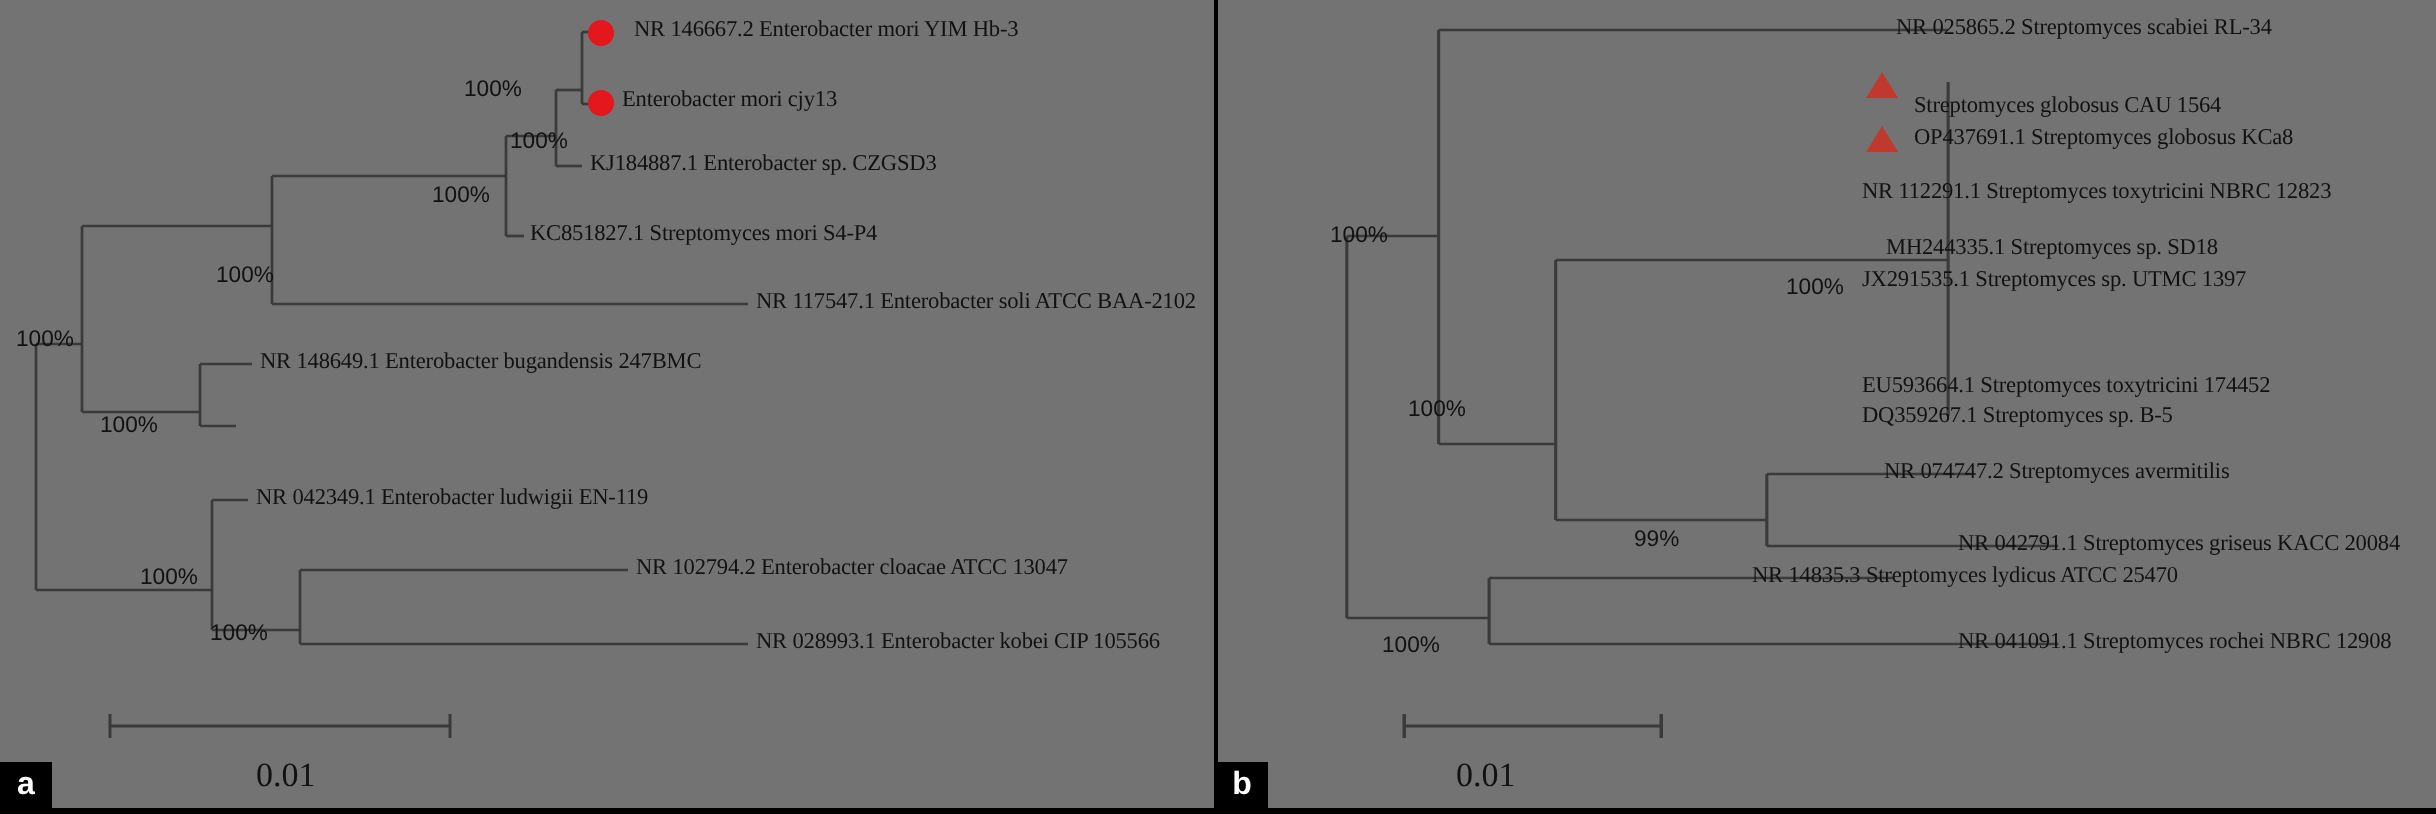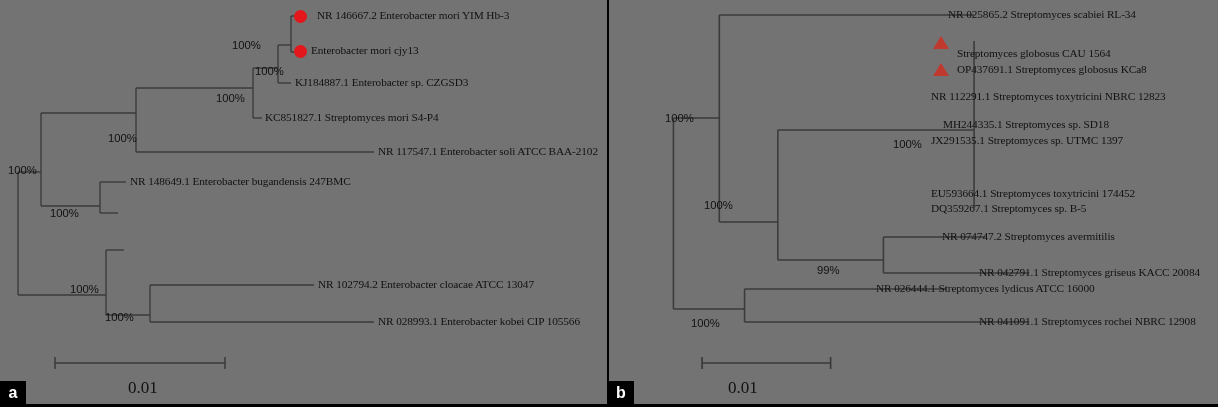--- a/index.html
+++ b/index.html
@@ -135,20 +135,21 @@
 
     <span class="marker circle" style="left:294px;top:10px;"></span>
     <span class="marker circle" style="left:294px;top:45px;"></span>
 
     <span class="taxon-label" style="left:317px;top:10px;">NR 146667.2 Enterobacter mori YIM Hb-3</span>
     <span class="taxon-label" style="left:311px;top:45px;">Enterobacter mori cjy13</span>
     <span class="taxon-label" style="left:295px;top:77px;">KJ184887.1 Enterobacter sp. CZGSD3</span>
     <span class="taxon-label" style="left:265px;top:112px;">KC851827.1 Streptomyces mori S4-P4</span>
     <span class="taxon-label" style="left:378px;top:146px;">NR 117547.1 Enterobacter soli ATCC BAA-2102</span>
     <span class="taxon-label" style="left:130px;top:176px;">NR 148649.1 Enterobacter bugandensis 247BMC</span>
+    <span class="taxon-label" style="left:128px;top:244px;">NR 042349.1 Enterobacter ludwigii EN-119</span>
     <span class="taxon-label" style="left:318px;top:279px;">NR 102794.2 Enterobacter cloacae ATCC 13047</span>
     <span class="taxon-label" style="left:378px;top:316px;">NR 028993.1 Enterobacter kobei CIP 105566</span>
 
     <span class="boot-label" style="left:232px;top:40px;">100%</span>
     <span class="boot-label" style="left:255px;top:66px;">100%</span>
     <span class="boot-label" style="left:216px;top:93px;">100%</span>
     <span class="boot-label" style="left:108px;top:133px;">100%</span>
     <span class="boot-label" style="left:8px;top:165px;">100%</span>
     <span class="boot-label" style="left:50px;top:208px;">100%</span>
     <span class="boot-label" style="left:70px;top:284px;">100%</span>
@@ -208,21 +209,21 @@
     <span class="taxon-label" style="left:340px;top:9px;">NR 025865.2 Streptomyces scabiei RL-34</span>
     <span class="taxon-label" style="left:349px;top:37px;margin-top:11px;">Streptomyces globosus CAU 1564</span>
     <span class="taxon-label" style="left:349px;top:64px;">OP437691.1 Streptomyces globosus KCa8</span>
     <span class="taxon-label" style="left:323px;top:91px;">NR 112291.1 Streptomyces toxytricini NBRC 12823</span>
     <span class="taxon-label" style="left:335px;top:119px;">MH244335.1 Streptomyces sp. SD18</span>
     <span class="taxon-label" style="left:323px;top:135px;font-family:Liberation Serif, serif;">JX291535.1 Streptomyces sp. UTMC 1397</span>
     <span class="taxon-label" style="left:323px;top:175px;margin-top:13px;">EU593664.1 Streptomyces toxytricini 174452</span>
     <span class="taxon-label" style="left:323px;top:203px;">DQ359267.1 Streptomyces sp. B-5</span>
     <span class="taxon-label" style="left:334px;top:231px;">NR 074747.2 Streptomyces avermitilis</span>
     <span class="taxon-label" style="left:371px;top:267px;">NR 042791.1 Streptomyces griseus KACC 20084</span>
-    <span class="taxon-label" style="left:268px;top:283px;">NR 026444.1 Streptomyces lydicus ATCC 16000</span>
+    <span class="taxon-label" style="left:268px;top:283px;">NR 14835.3 Streptomyces lydicus ATCC 25470</span>
     <span class="taxon-label" style="left:371px;top:316px;">NR 041091.1 Streptomyces rochei NBRC 12908</span>
 
     <span class="boot-label" style="left:57px;top:113px;">100%</span>
     <span class="boot-label" style="left:285px;top:139px;">100%</span>
     <span class="boot-label" style="left:96px;top:200px;">100%</span>
     <span class="boot-label" style="left:209px;top:265px;">99%</span>
     <span class="boot-label" style="left:83px;top:318px;">100%</span>
 
     <span class="scale-text" style="left:120px;top:378px;">0.01</span>
 

